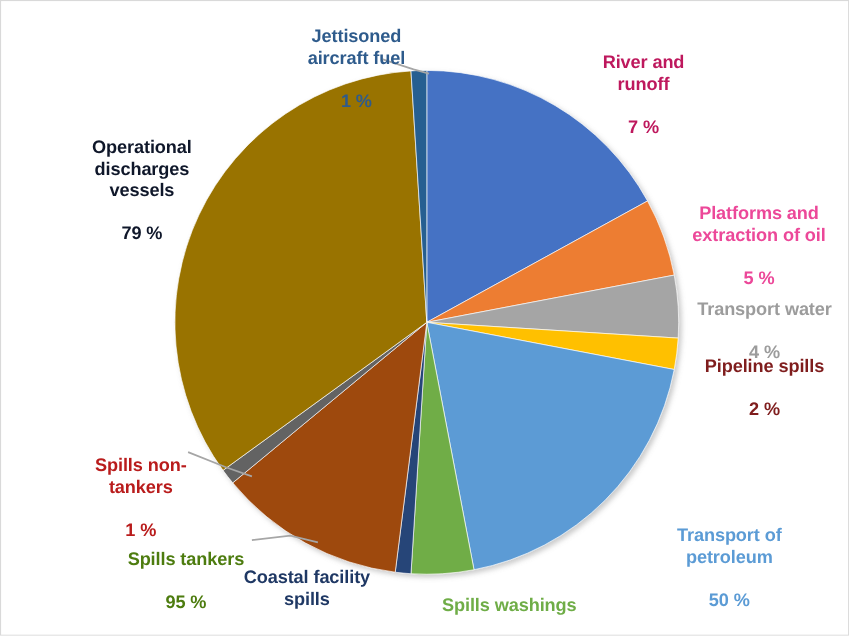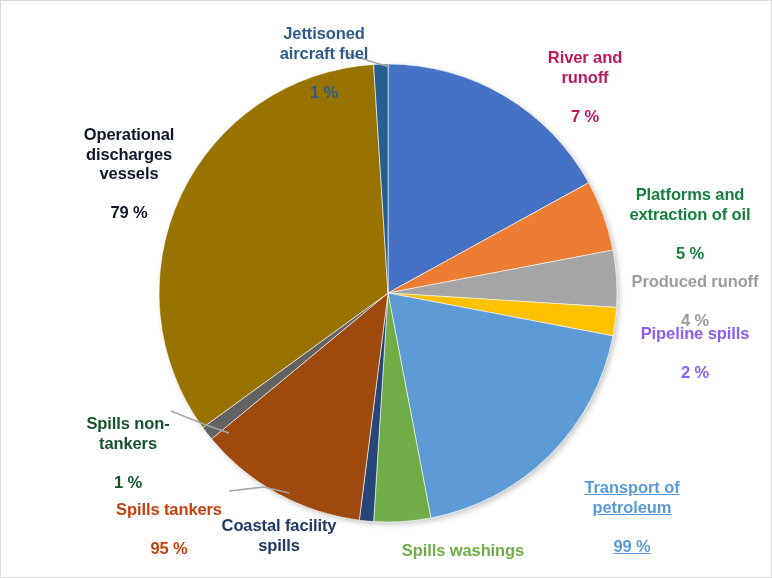--- a/index.html
+++ b/index.html
@@ -37,21 +37,21 @@
   }
   .pie-label .lbl-text {
     display: block;
   }
   
   .lab-jettisoned   { left: 232px; top: 4px;   width: 182px; }
   .lab-river        { left: 500px; top: 28px;  width: 168px; }
   .lab-platforms    { left: 608px; top: 165px; width: 162px; }
   .lab-produced     { left: 616px; top: 252px; width: 156px; }
   .lab-pipeline     { left: 616px; top: 304px; width: 156px; }
-  .lab-transport    { left: 545px; top: 458px; width: 172px; text-decoration: underline; }
+  .lab-transport    { left: 576px; top: 458px; width: 172px; }
   .lab-cargo        { left: 378px; top: 521px; width: 168px; }
   .lab-coastal      { left: 196px; top: 496px; width: 164px; }
   .lab-tankers      { left: 88px;  top: 480px; width: 160px; }
   .lab-nontankers   { left: 62px;  top: 394px; width: 130px; }
   .lab-operational  { left: 44px;  top: 105px; width: 168px; }
 </style>
 </head>
 <body>
 
 <div id="chart-frame" style="background: rgb(255, 255, 255); border-color: rgb(217, 217, 217);">
@@ -87,59 +87,59 @@
 aircraft fuel</span>
     <span class="lbl-value">1 %</span>
   </div>
 
   <div class="pie-label lab-river" style="color: #be185d;">
     <span class="lbl-text">River and
 runoff</span>
     <span class="lbl-value">7 %</span>
   </div>
 
-  <div class="pie-label lab-platforms" style="color: #15803d;">
+  <div class="pie-label lab-platforms" style="color: #ec4899;">
     <span class="lbl-text">Platforms and
 extraction of oil</span>
     <span class="lbl-value">5 %</span>
   </div>
 
   <div class="pie-label lab-produced" style="color: rgb(156, 156, 156);">
-    <span class="lbl-text">Produced runoff</span>
+    <span class="lbl-text">Transport water</span>
     <span class="lbl-value">4 %</span>
   </div>
 
-  <div class="pie-label lab-pipeline" style="color: #8b5cf6;">
+  <div class="pie-label lab-pipeline" style="color: #7f1d1d;">
     <span class="lbl-text">Pipeline spills</span>
     <span class="lbl-value">2 %</span>
   </div>
 
   <div class="pie-label lab-transport" style="color: rgb(91, 155, 213);">
     <span class="lbl-text">Transport of
 petroleum</span>
-    <span class="lbl-value">99 %</span>
+    <span class="lbl-value">50 %</span>
   </div>
 
   <div class="pie-label lab-cargo" style="color: rgb(111, 173, 71);">
     <span class="lbl-text">Spills washings</span>
     
   </div>
 
   <div class="pie-label lab-coastal" style="color: rgb(31, 56, 100);">
     <span class="lbl-text">Coastal facility
 spills</span>
     <span class="lbl-value">1 %</span>
   </div>
 
-  <div class="pie-label lab-tankers" style="color: #c2410c;">
+  <div class="pie-label lab-tankers" style="color: #4d7c0f;">
     <span class="lbl-text">Spills tankers</span>
     <span class="lbl-value">95 %</span>
   </div>
 
-  <div class="pie-label lab-nontankers" style="color: #14532d;">
+  <div class="pie-label lab-nontankers" style="color: #b91c1c;">
     <span class="lbl-text">Spills non-
 tankers</span>
     <span class="lbl-value">1 %</span>
   </div>
 
   <div class="pie-label lab-operational" style="color: #0f172a;">
     <span class="lbl-text">Operational
 discharges
 vessels</span>
     <span class="lbl-value">79 %</span>

